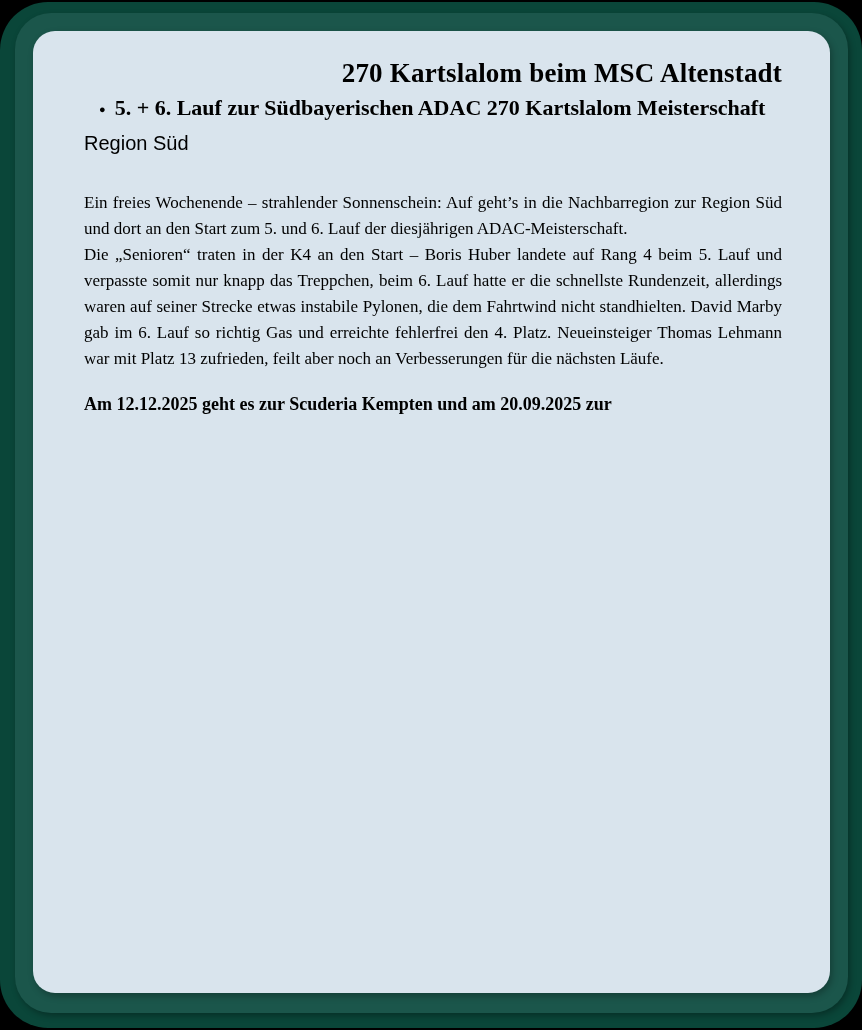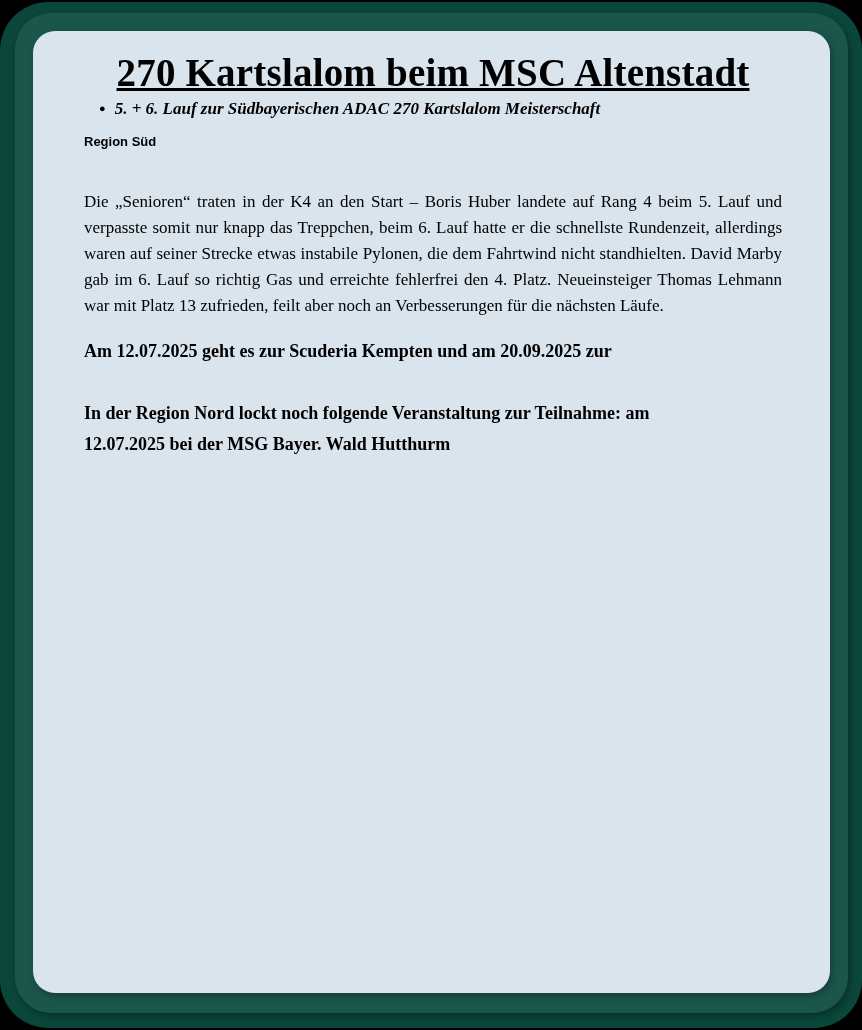--- a/index.html
+++ b/index.html
@@ -38,26 +38,25 @@
     position: absolute;
     top: 18px; left: 18px; right: 18px; bottom: 20px;
     background: var(--card-background);
     border-radius: 22px;
     box-shadow: 2px 3px 7px rgba(0,0,0,0.28);
     padding: 24px 48px 0 51px;
     overflow: hidden;
   }
   .page-title {
     margin: 0 0 6px 0;
-    font-size: 39px;
+    font-size: 27px;
     line-height: 36px;
     font-weight: bold;
-    text-align: center;
+    text-align: right;
     letter-spacing: 0.2px;
-    text-decoration: underline;
   }
   .lead {
     margin: 0 0 4px 0;
     font-size: 17px;
     line-height: 22px;
     font-weight: bold;
     font-style: italic;
   }
   .bullet-row {
     margin: 0 0 11px 0;
@@ -65,30 +64,29 @@
     line-height: 22px;
   }
   .bullet-glyph {
     display: inline-block;
     font-size: 11px;
     vertical-align: 2px;
     margin-right: 9px;
     font-style: normal;
   }
   .bullet-text {
-    font-size: 17px;
+    font-size: 22px;
     font-weight: bold;
-    font-style: italic;
   }
   .region-label {
     margin: 0 0 36px 0;
     font-family: "Liberation Sans", sans-serif;
-    font-size: 13px;
+    font-size: 20px;
     line-height: 22px;
-    font-weight: bold;
+    font-weight: normal;
   }
   .report-body p {
     margin: 0;
     font-size: 17px;
     line-height: 26px;
     text-align: justify;
   }
   .announcement p {
     margin: 0;
     font-size: 18px;
@@ -108,27 +106,24 @@
       <h1 class="page-title">270 Kartslalom beim MSC Altenstadt</h1>
 
 
       <div class="bullet-row">
         <span class="bullet-glyph">●</span><span class="bullet-text">5. + 6. Lauf zur Südbayerischen ADAC 270 Kartslalom Meisterschaft</span>
       </div>
 
       <p class="region-label">Region Süd</p>
 
       <div class="report-body">
+        <p>Ein freies Wochenende – strahlender Sonnenschein: Auf geht’s in die Nachbarregion zur Region Süd und dort an den Start zum 5. und 6. Lauf der diesjährigen ADAC-Meisterschaft.</p>
         <p>Die „Senioren“ traten in der K4 an den Start – Boris Huber landete auf Rang 4 beim 5. Lauf und verpasste somit nur knapp das Treppchen, beim 6. Lauf hatte er die schnellste Rundenzeit, allerdings waren auf seiner Strecke etwas instabile Pylonen, die dem Fahrtwind nicht standhielten. David Marby gab im 6. Lauf so richtig Gas und erreichte fehlerfrei den 4. Platz. Neueinsteiger Thomas Lehmann war mit Platz 13 zufrieden, feilt aber noch an Verbesserungen für die nächsten Läufe.</p>
       </div>
 
       <div class="announcement south">
-        <p>Am 12.07.2025 geht es zur Scuderia Kempten und am 20.09.2025 zur</p>
+        <p>Am 12.12.2025 geht es zur Scuderia Kempten und am 20.09.2025 zur</p>
       </div>
 
-      <div class="announcement north">
-        <p>In der Region Nord lockt noch folgende Veranstaltung zur Teilnahme: am</p>
-        <p>12.07.2025 bei der MSG Bayer. Wald Hutthurm</p>
-      </div>
 
     </div>
   </div>
 </div>
 
 </body></html>

